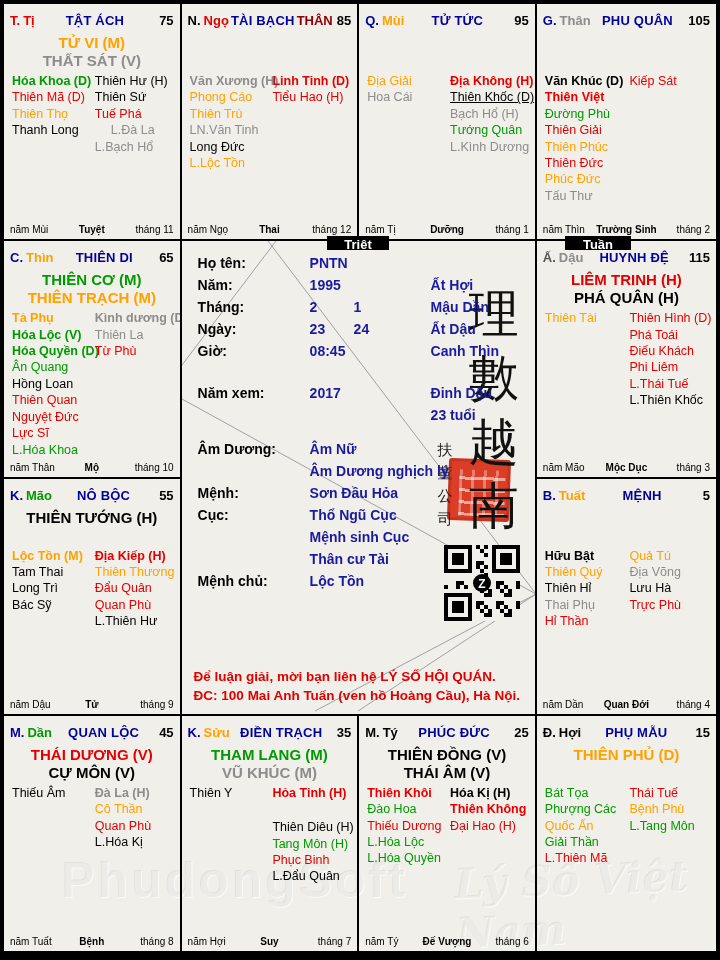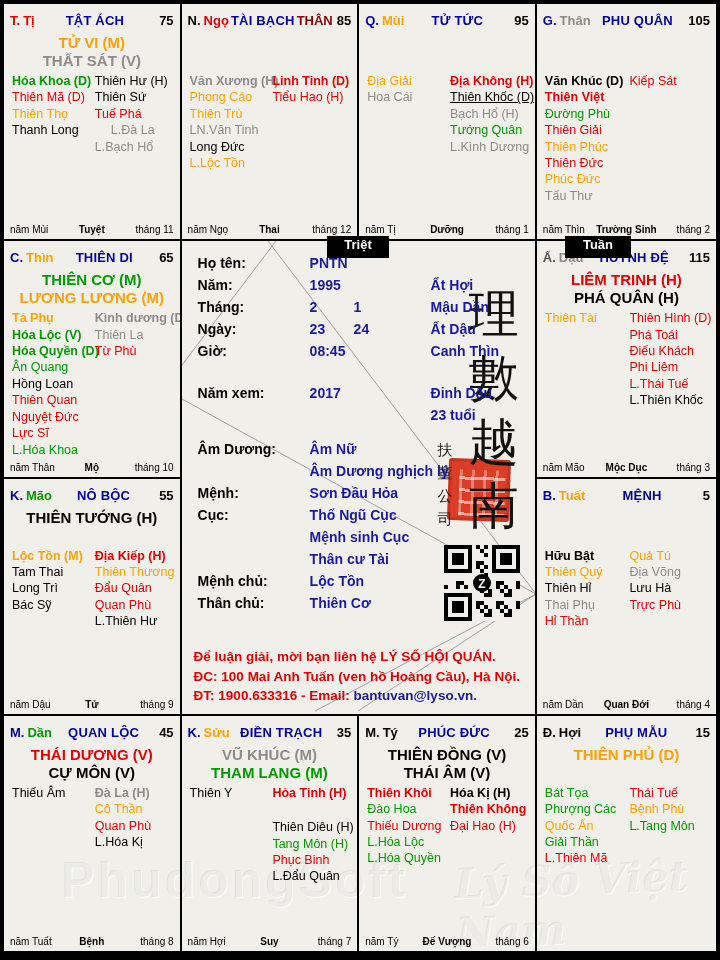--- a/index.html
+++ b/index.html
@@ -20,21 +20,21 @@
   .p-main{height:38px;margin-top:3px;text-align:center;font-weight:bold;font-size:15px;line-height:18px;}
   .p-cols{display:flex;padding:1px 2px 0 8px;}
   .p-col-l{width:50%;}
   .p-col-r{width:50%;}
   .star{font-size:12.5px;line-height:16.4px;white-space:nowrap;}
   .star.b{font-weight:bold;}
   .p-foot{position:absolute;left:6px;right:6px;bottom:4px;display:flex;font-size:10px;align-items:flex-start;}
   .p-year{width:33%;}
   .p-stage{flex:1;text-align:center;font-weight:bold;white-space:nowrap;}
   .p-month{width:33%;text-align:right;}
-  .badge{position:absolute;top:233px;height:22px;background:#000;color:#fff;font-size:13px;font-weight:bold;
+  .badge{position:absolute;top:233px;height:14px;background:#000;color:#fff;font-size:13px;font-weight:bold;
          text-align:center;line-height:18px;z-index:6;padding:0 10px;}
   .badge.triet{left:324px;width:42px;}
   .badge.tuan{left:562px;width:46px;}
   
   .c-lines{position:absolute;left:0;top:0;z-index:0;}
   .c-info{position:absolute;left:16px;top:14px;right:10px;z-index:2;}
   .c-row{display:flex;font-size:14px;font-weight:bold;height:22px;align-items:baseline;}
   .c-label{width:112px;color:#000;}
   .c-a{width:44px;color:#1a1a9e;}
   .c-b{width:33px;color:#1a1a9e;}
@@ -187,21 +187,21 @@
   <div class="palace pe">
   <div class="p-head">
     <span class="p-can" style="color: rgb(0, 0, 156);">C.</span>
     <span class="p-chi" style="color: rgb(255, 162, 0);">Thìn</span>
     <span class="p-name">THIÊN DI</span>
     <span class="p-extra"></span>
     <span class="p-num">65</span>
   </div>
   <div class="p-main">
         <div style="color: rgb(0, 154, 0);">THIÊN CƠ (M)</div>
-        <div style="color: rgb(255, 162, 0);">LƯƠNG LƯƠNG (M)</div>
+        <div style="color: rgb(255, 162, 0);">THIÊN TRẠCH (M)</div>
       </div>
   <div class="p-cols">
     <div class="p-col-l">
           <div class="star b" style="color: rgb(255, 162, 0);">Tả Phụ</div>
           <div class="star b" style="color: rgb(0, 154, 0);">Hóa Lộc (V)</div>
           <div class="star b" style="color: rgb(0, 154, 0);">Hóa Quyền (D)</div>
           <div class="star" style="color: rgb(0, 154, 0);">Ân Quang</div>
           <div class="star" style="color: rgb(0, 0, 0);">Hồng Loan</div>
           <div class="star" style="color: rgb(228, 0, 0);">Thiên Quan</div>
           <div class="star" style="color: rgb(228, 0, 0);">Nguyệt Đức</div>
@@ -368,29 +368,24 @@
           <span class="c-a">Mệnh sinh Cục</span>
         </div>
         <div class="c-row wide">
           <span class="c-label"></span>
           <span class="c-a">Thân cư Tài</span>
         </div>
         <div class="c-row wide">
           <span class="c-label">Mệnh chủ:</span>
           <span class="c-a">Lộc Tồn</span>
         </div>
-        <div class="c-row wide">
-          <span class="c-label">Thân chủ:</span>
-          <span class="c-a">Thiên Cơ</span>
-        </div>
       </div>
     <div class="c-contact">
       <div>Để luận giải, mời bạn liên hệ LÝ SỐ HỘI QUÁN.</div>
       <div>ĐC: 100 Mai Anh Tuấn (ven hồ Hoàng Cầu), Hà Nội.</div>
-      <div><span>ĐT: 1900.633316 - Email: </span><span class="email">bantuvan@lyso.vn.</span></div>
     </div>
   </div>
 
   <div class="palace pf">
   <div class="p-head">
     <span class="p-can" style="color: rgb(85, 85, 85);">Ấ.</span>
     <span class="p-chi" style="color: rgb(140, 140, 140);">Dậu</span>
     <span class="p-name">HUYNH ĐỆ</span>
     <span class="p-extra"></span>
     <span class="p-num">115</span>
@@ -511,22 +506,22 @@
 </div>
   <div class="palace pj">
   <div class="p-head">
     <span class="p-can" style="color: rgb(0, 0, 156);">K.</span>
     <span class="p-chi" style="color: rgb(255, 162, 0);">Sửu</span>
     <span class="p-name">ĐIỀN TRẠCH</span>
     <span class="p-extra"></span>
     <span class="p-num">35</span>
   </div>
   <div class="p-main">
+        <div style="color: rgb(0, 154, 0);">THAM LANG (M)</div>
         <div style="color: rgb(140, 140, 140);">VŨ KHÚC (M)</div>
-        <div style="color: rgb(0, 154, 0);">THAM LANG (M)</div>
       </div>
   <div class="p-cols">
     <div class="p-col-l">
           <div class="star" style="color: rgb(0, 0, 0);">Thiên Y</div>
         </div>
     <div class="p-col-r">
           <div class="star b" style="color: rgb(228, 0, 0);">Hỏa Tinh (H)</div>
           <div class="star" style="color: rgb(0, 0, 0); margin-top: 18px;">Thiên Diêu (H)</div>
           <div class="star" style="color: rgb(0, 154, 0);">Tang Môn (H)</div>
           <div class="star" style="color: rgb(228, 0, 0);">Phục Binh</div>

